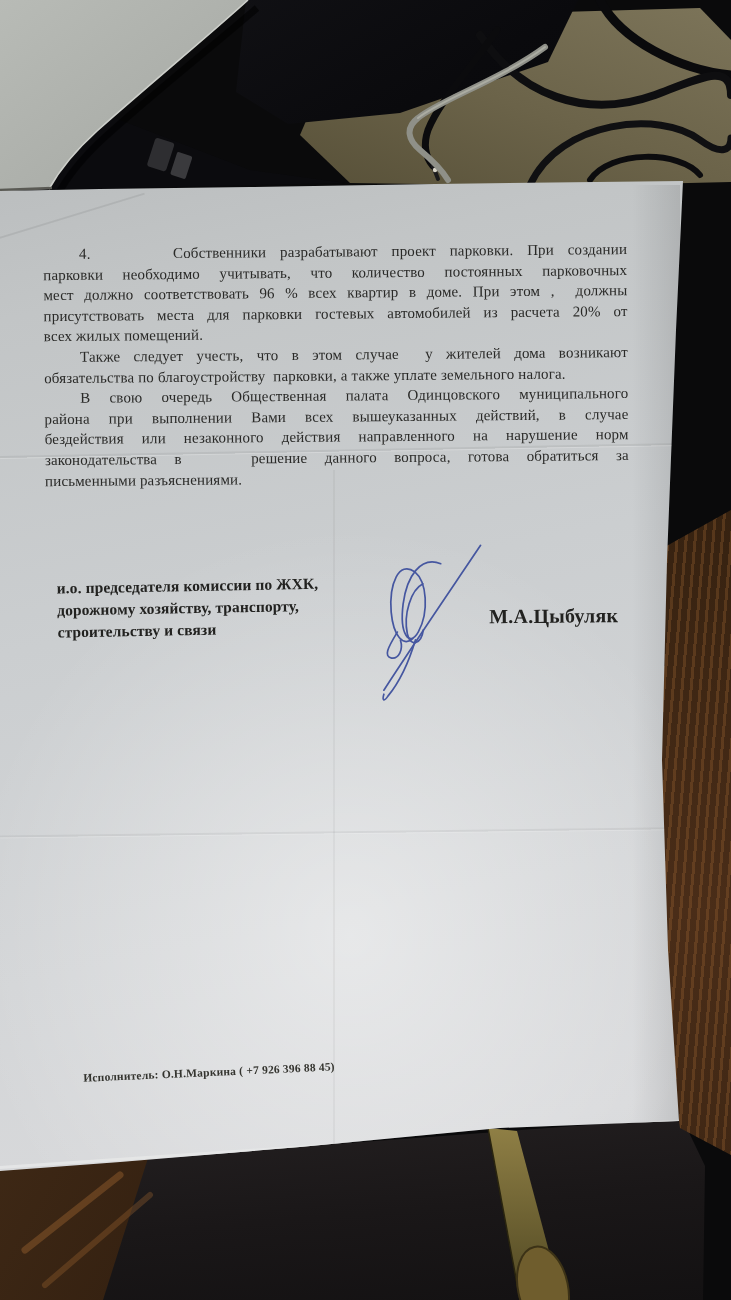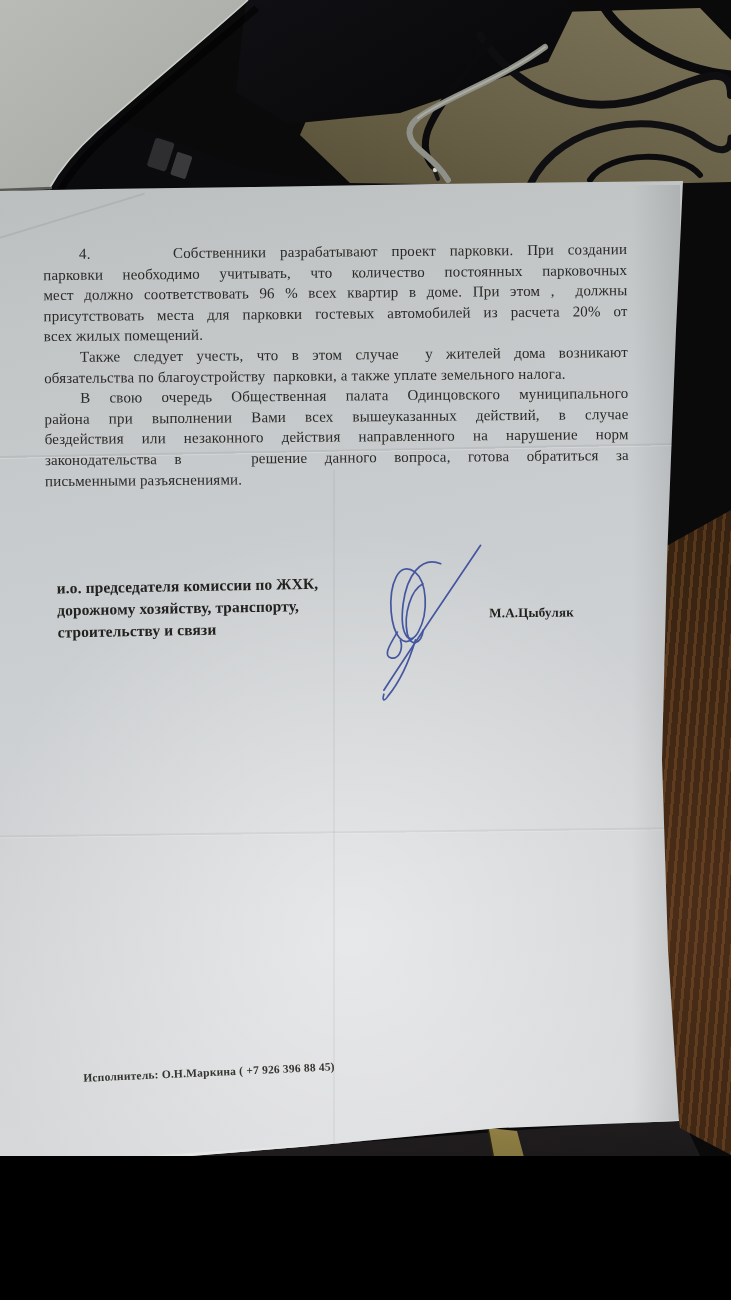--- a/index.html
+++ b/index.html
@@ -1,16 +1,16 @@
 <!DOCTYPE html>
 <html><head>
 <meta charset="utf-8">
 <style>
   html,body{margin:0;padding:0;background:#000;}
-  .page{position:relative;width:731px;height:1156px;overflow:hidden;
+  .page{position:relative;width:731px;height:1300px;overflow:hidden;
         background:#0a0a0b;font-family:"Liberation Serif",serif;}
   .abs{position:absolute;}
 
   
   .khaki{left:0;top:0;width:731px;height:195px;
     clip-path:polygon(300px 135px,330px 65px,460px 15px,700px 8px,731px 40px,731px 182px,560px 186px,350px 183px);
     background:linear-gradient(200deg,#7d755a 0%,#6b6349 40%,#575038 75%,#49422e 100%);}
   .slab{left:0;top:0;width:731px;height:195px;
     clip-path:polygon(246px 0,578px 0,548px 62px,400px 113px,288px 124px,236px 92px);
     background:linear-gradient(150deg,#141418 0%,#0a0a0d 55%,#060608 100%);}
@@ -57,21 +57,21 @@
   .content{left:0;top:0;width:731px;height:1300px;transform:rotate(-0.5deg);
     transform-origin:60px 250px;color:#2a2a28;}
   .bodytext{position:absolute;left:43px;top:244px;width:584px;
     font-size:15px;line-height:20.6px;letter-spacing:.15px;}
   .line{text-align:justify;text-align-last:justify;height:20.6px;overflow:hidden;}
   .line.end{text-align-last:left;}
   .line.indent{text-indent:36px;}
   .sigtitle{position:absolute;left:54px;top:576px;width:310px;font-weight:bold;
     font-size:15.5px;line-height:21.8px;letter-spacing:.1px;color:#222220;
     transform:rotate(-0.55deg);}
-  .signame{position:absolute;left:486px;top:609px;font-weight:bold;font-size:13px;
+  .signame{position:absolute;left:486px;top:609px;font-weight:bold;font-size:20px;
     letter-spacing:.2px;color:#222220;}
   .footer{position:absolute;left:76px;top:1072px;font-weight:bold;font-size:11.5px;
     letter-spacing:.2px;color:#34342f;transform:rotate(-2.1deg);transform-origin:left center;}
   svg{display:block;}
 </style>
 </head>
 <body>
 
 <div class="page">
 

